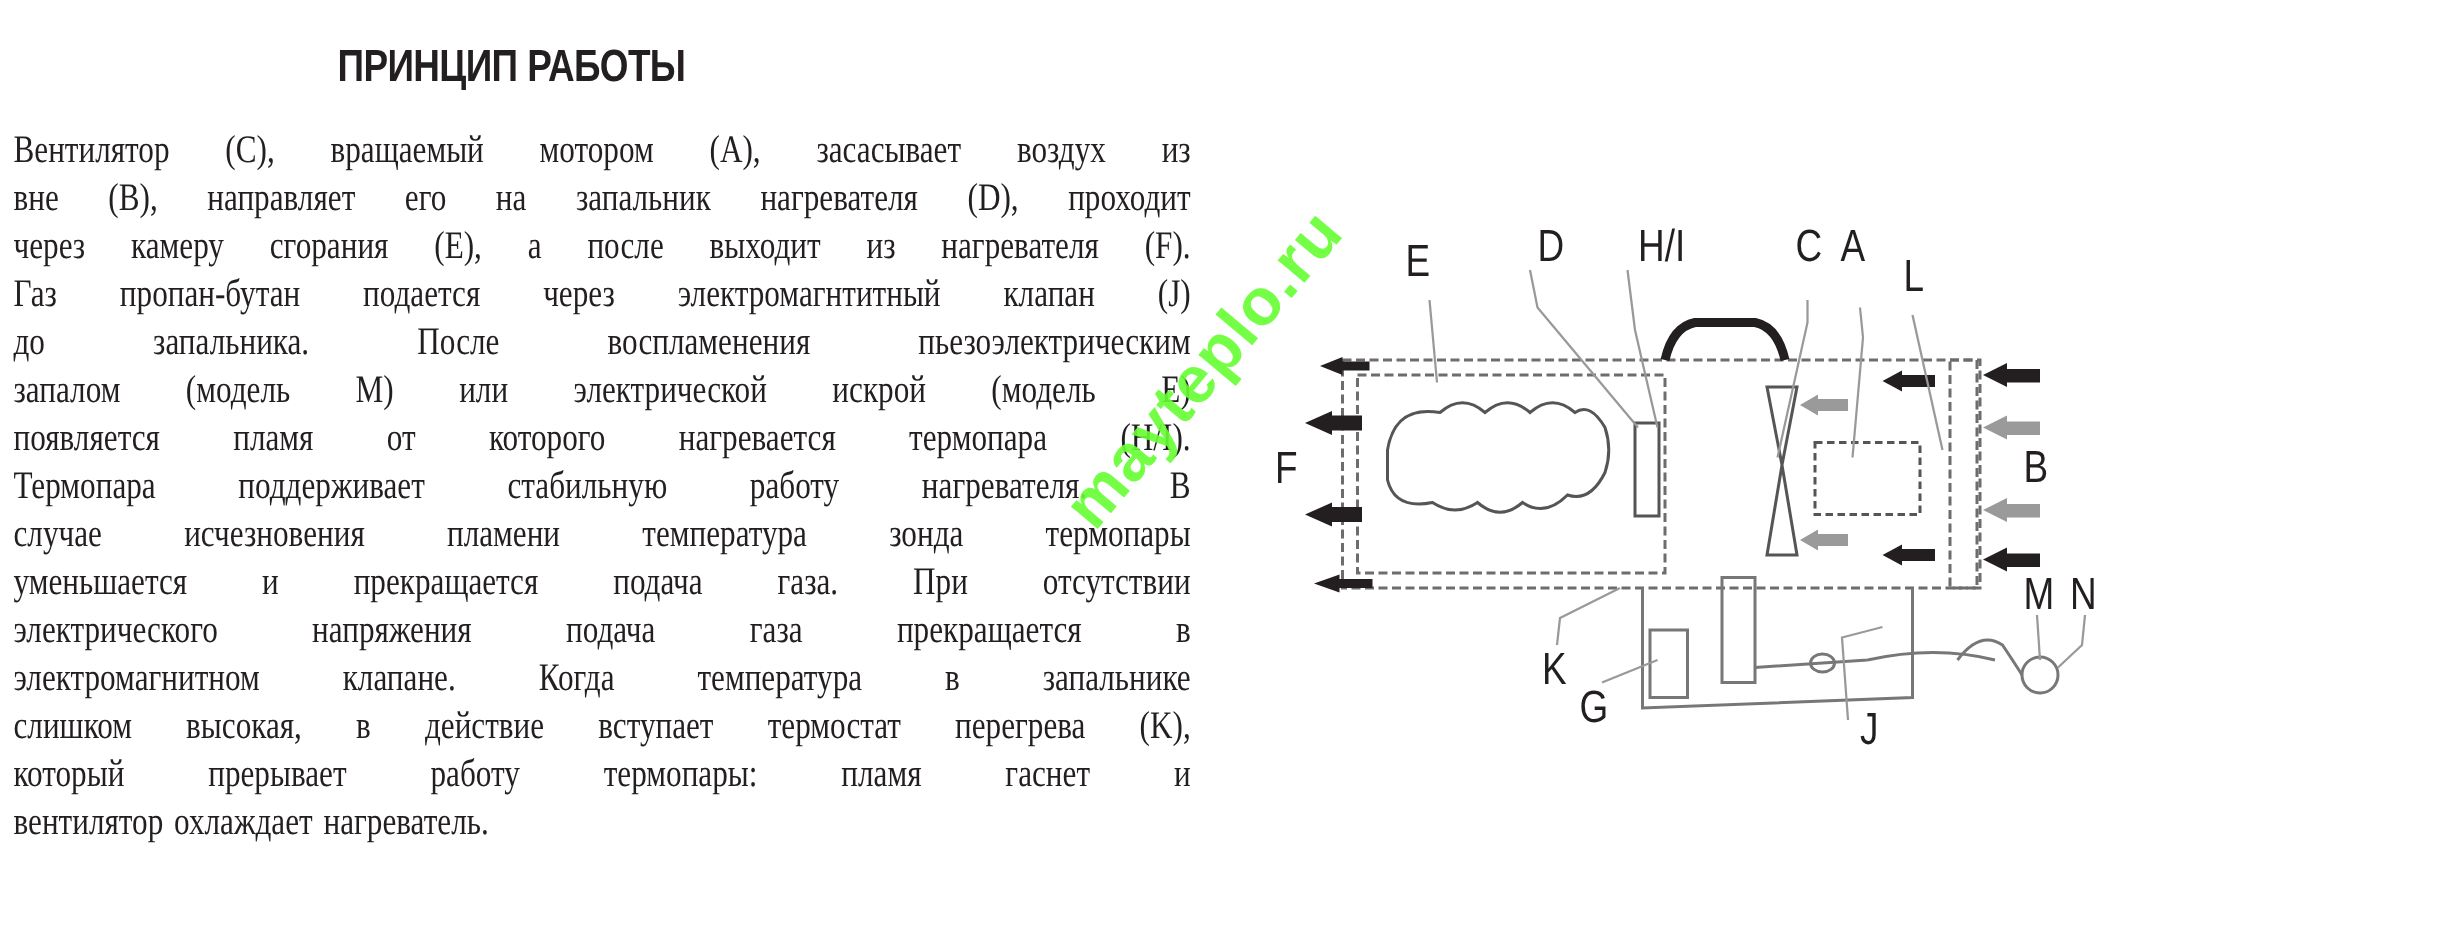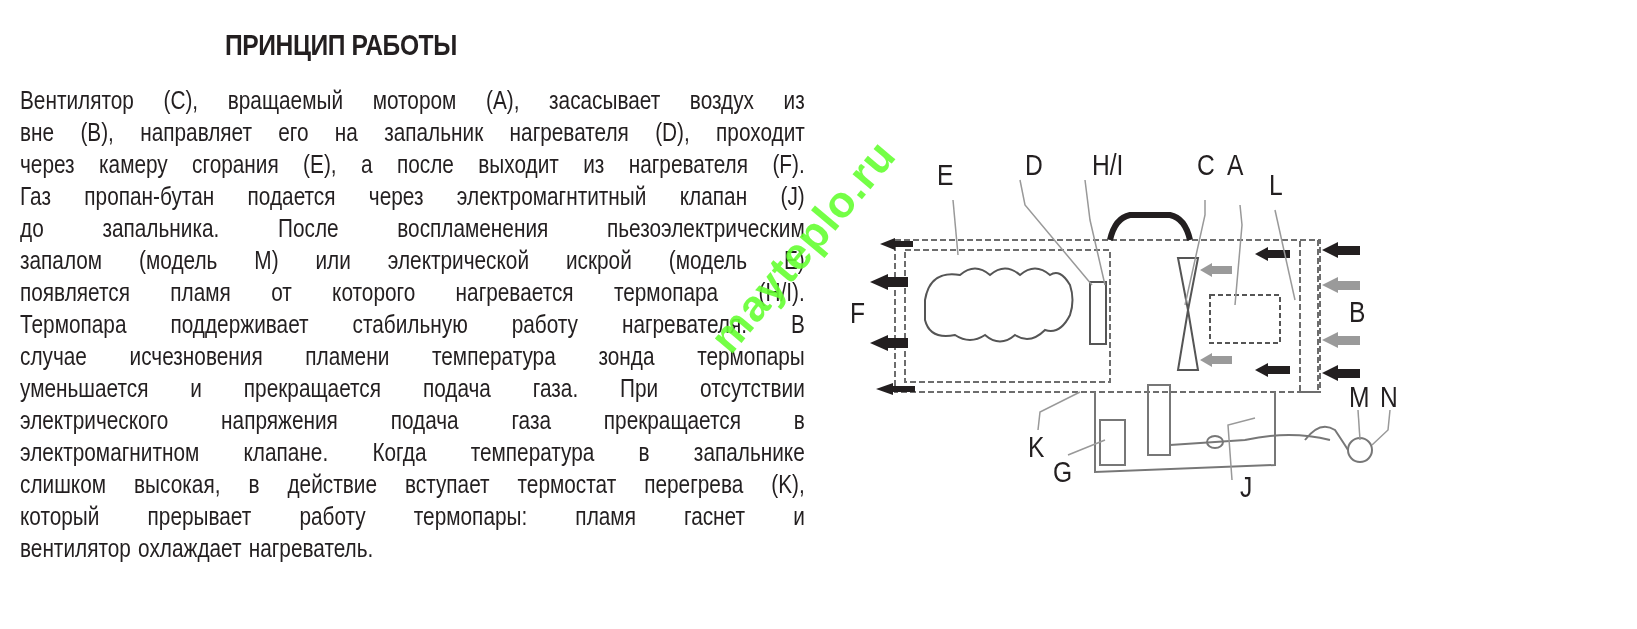--- a/index.html
+++ b/index.html
@@ -2,21 +2,21 @@
 <html><head>
 <meta charset="utf-8">
 <style>
   html, body { margin: 0; padding: 0; background: #ffffff; }
   body { width: 1637px; height: 629px; position: relative; overflow: hidden;
          font-family: "Liberation Sans", sans-serif; color: #231f20; }
   .title { position: absolute; left: 225px; top: 28px; width: 275px;
            font-family: "Liberation Sans", sans-serif; font-weight: bold;
            font-size: 30px; letter-spacing: -0.5px; transform: scaleX(0.82);
            transform-origin: left top; white-space: nowrap; }
-  .body-text { position: absolute; left: 20px; top: 84px; width: 785px; }
+  .body-text { position: absolute; left: 9px; top: 84px; width: 785px; font-family: Liberation Serif, serif; }
   .line { height: 32px; line-height: 32px; font-size: 26px; white-space: nowrap;
           transform: scaleX(0.8); transform-origin: left center;
           width: 981px; display: flex; justify-content: space-between; }
   .line.last { justify-content: flex-start; }
   .line.last span + span { margin-left: 9px; }
   .diagram { position: absolute; left: 0; top: 0; width: 1637px; height: 629px; pointer-events: none; }
   .lbl { position: absolute; font-size: 30px; color: #231f20;
          transform: scaleX(0.82); transform-origin: left top; line-height: 1; }
   .wm { position: absolute; left: 700px; top: 330px; font-size: 44px; font-weight: bold;
         color: #66ff33; opacity: 0.9; transform: rotate(-50deg); transform-origin: left top;

